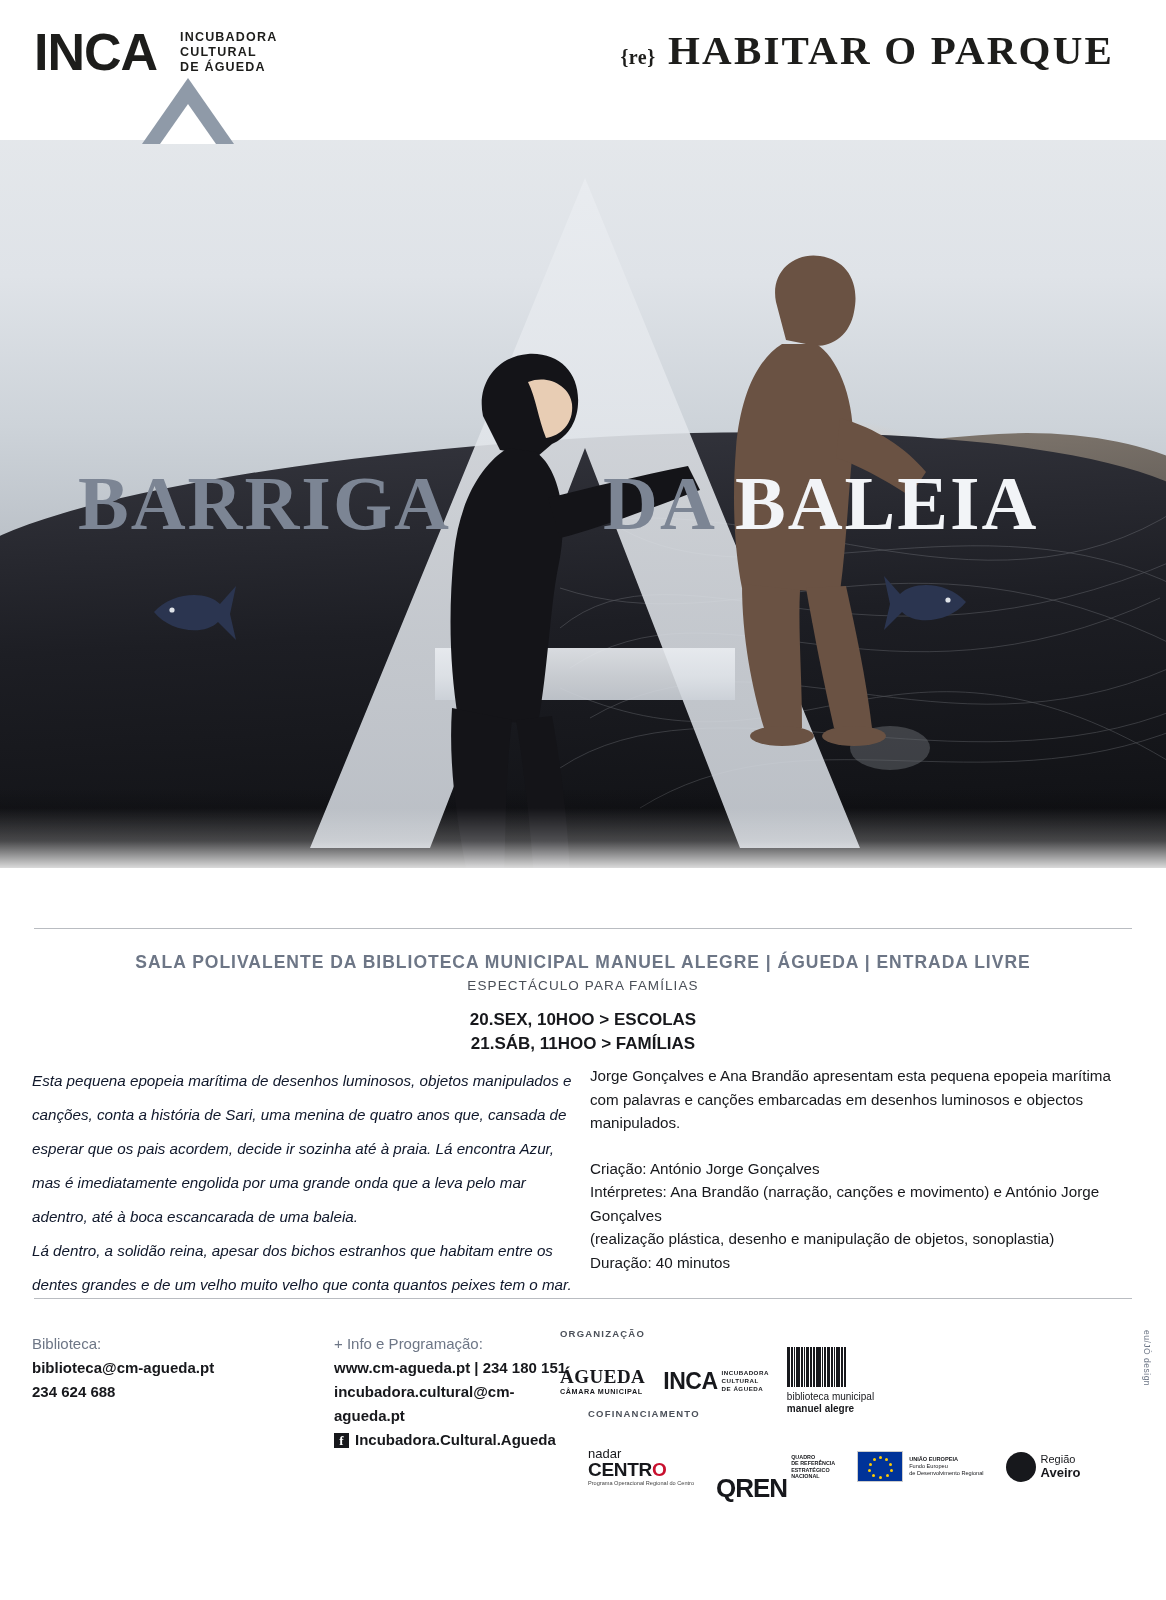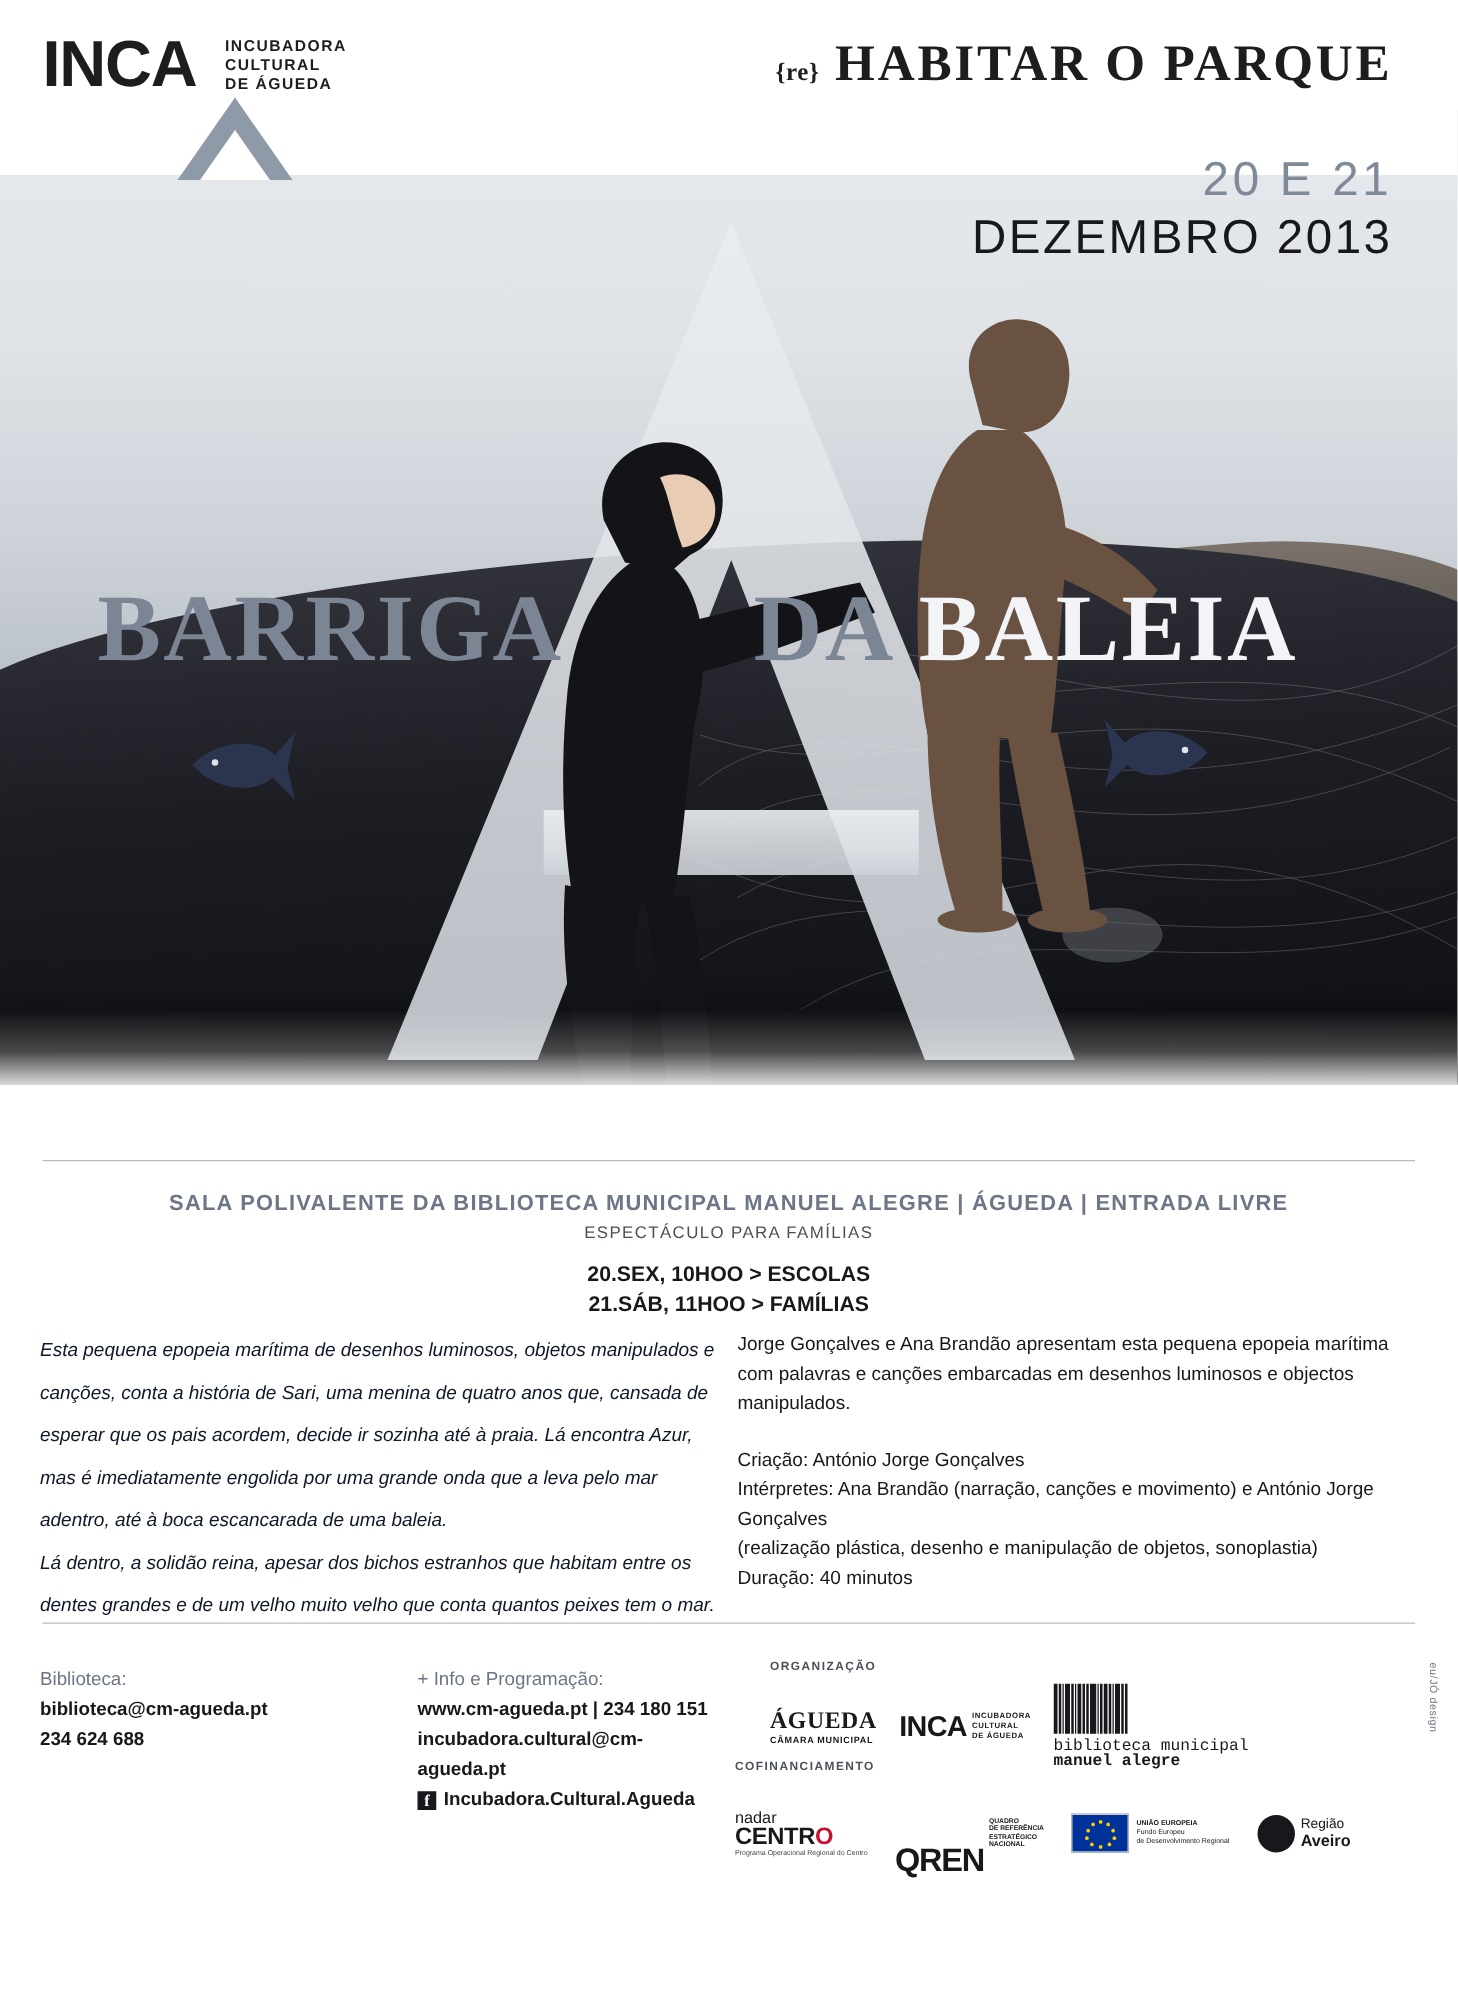--- a/index.html
+++ b/index.html
@@ -212,37 +212,37 @@
     color: #17181c; font-size: 15px; line-height: 24px; font-weight: bold;
   }
   .f-info { position: absolute; left: 334px; top: 32px; width: 240px; }
   .f-fb { display: flex; align-items: center; gap: 6px; }
   .fb-icon {
     display: inline-block; width: 15px; height: 15px; background: #17181c;
     color: #fff; font-family: "Liberation Serif", serif; font-weight: bold;
     font-size: 13px; line-height: 15px; text-align: center;
   }
 
-  .f-org { position: absolute; left: 616px; top: 28px; }
+  .f-org { position: absolute; left: 560px; top: 28px; }
   .f-org-label, .f-cof-label {
     font-size: 9.5px; letter-spacing: 1.2px; color: #4b5059; font-weight: bold;
   }
   .logo-row { display: flex; align-items: center; gap: 18px; margin-top: 8px; }
 
   .agueda-logo { display:flex; flex-direction:column; line-height:1; }
   .ag-top { font-family:"Liberation Serif", serif; font-weight:bold; font-size:19px; color:#17181c; letter-spacing:.5px;}
   .ag-bot { font-size:7.2px; letter-spacing:.6px; color:#17181c; font-weight:bold; margin-top:2px;}
 
   .inca-small { display:flex; align-items:center; gap:4px; }
   .inca-small-word { font-weight:bold; font-size:23px; color:#17181c; letter-spacing:-0.5px; position:relative;}
   .inca-small-sub { font-size:6.2px; font-weight:bold; letter-spacing:.5px; color:#17181c; line-height:8px;}
 
   .barcode { display:flex; gap:1px; align-items:flex-end; height:40px;}
   .barcode i { display:block; width:2px; height:40px; background:#17181c;}
-  .bm-text { font-size:13px; color:#17181c; line-height:12px;font-family:Liberation Mono, monospace; }
+  .bm-text { font-size:10px; color:#17181c; line-height:12px; }
 
   .f-cof { position: absolute; left: 588px; top: 108px; }
   .cof-row { display:flex; align-items:center; gap:22px; margin-top:10px;}
   .mais-centro { line-height:1;}
   .mc1 { font-size:13px; color:#17181c; }
   .mc2 { font-size:19px; font-weight:bold; color:#17181c; letter-spacing:-.3px;}
   .mc2 .o { color:#c8102e; }
   .mc3 { font-size:5.6px; color:#444; margin-top:2px;}
   .qren { display:flex; align-items:center; gap:4px;}
   .qren-q { font-size:26px; font-weight:bold; color:#17181c; letter-spacing:-1px;margin-top:44px;}
@@ -356,24 +356,20 @@
       </div>
       <div class="inca-tri"></div>
       <div class="inca-tri-in"></div>
     </div>
     <div class="rehabitar">
       <span class="re">{re}</span>
       <span>HABITAR O PARQUE</span>
     </div>
   </div>
 
-  <div class="dateblock">
-    <div class="date-line1">20 E 21</div>
-    <div class="date-line2">DEZEMBRO 2013</div>
-  </div>
 
   <div class="divider div1"></div>
   <div class="venue">SALA POLIVALENTE DA BIBLIOTECA MUNICIPAL MANUEL ALEGRE | ÁGUEDA | ENTRADA LIVRE</div>
   <div class="families">ESPECTÁCULO PARA FAMÍLIAS</div>
   <div class="sessions">
     <div>20.SEX, 10HOO &gt; ESCOLAS</div>
     <div>21.SÁB, 11HOO &gt; FAMÍLIAS</div>
   </div>
 
   <div class="col-left">

